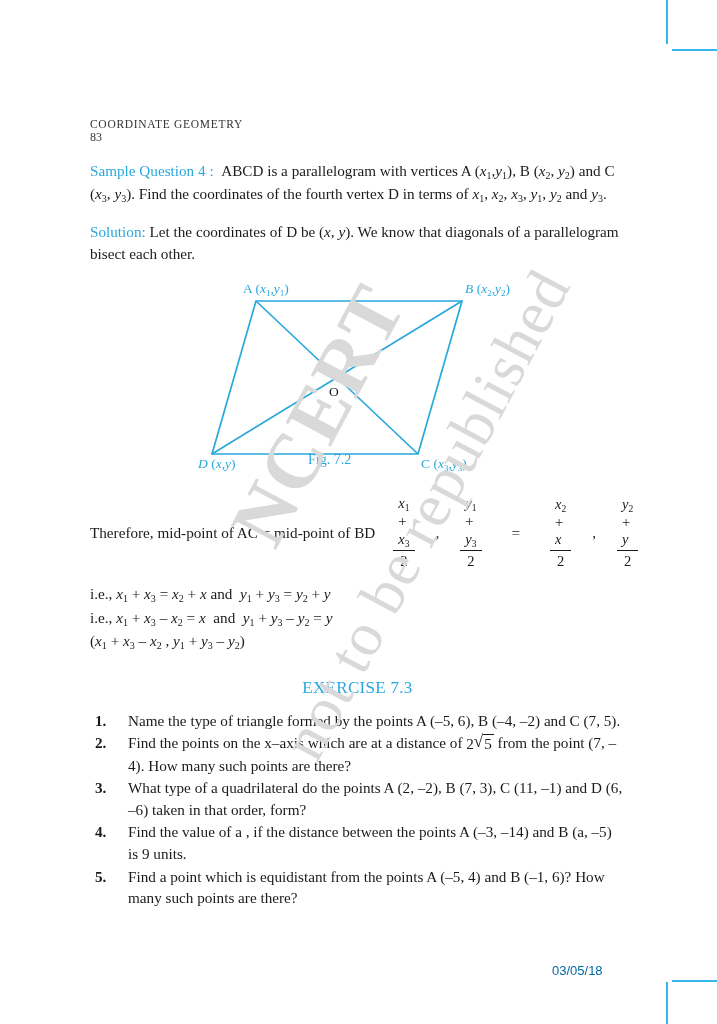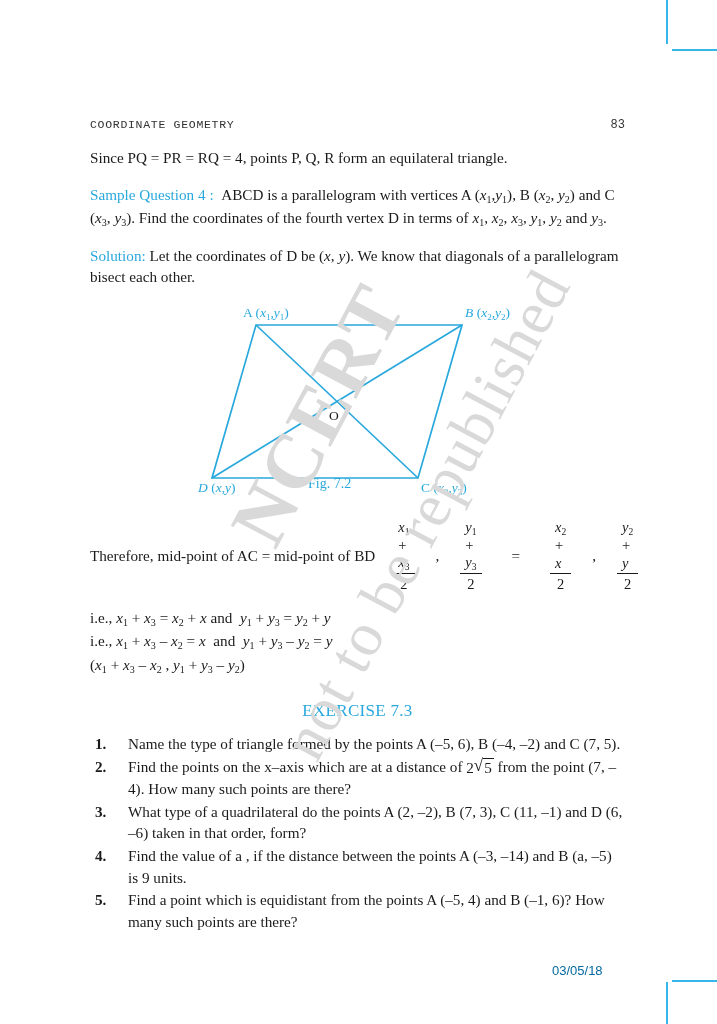--- a/index.html
+++ b/index.html
@@ -28,21 +28,22 @@
     left: 90px; top: 118px;
     width: 535px;
     height: 790px;
   }
 
   
   .runhead {
     display: flex; justify-content: space-between; align-items: baseline;
     font-size: 11.5px; letter-spacing: 0.7px;
     color: #333;
-    font-family: Liberation Mono, monospace;
+    font-family: Liberation Serif, serif;
+    flex-direction: column;
   }
   .runhead .folio { font-size: 12px; letter-spacing: 0; }
 
   
   .para {
     font-size: 15.2px;
     line-height: 1.42;
     margin-top: 15px;
     text-align: left;
   }
@@ -175,21 +176,20 @@
 <div class="watermark" id="wm-ncert">NCERT</div>
 <div class="watermark" id="wm-republished">not to be republished</div>
 
 <div class="page">
 
   <div class="runhead">
     <span>COORDINATE GEOMETRY</span>
     <span class="folio">83</span>
   </div>
 
-  <div class="para">Since PQ = PR = RQ = 4, points P, Q, R form an equilateral triangle.</div>
 
   <div class="para">
     <span class="label-blue">Sample Question 4 :</span>
     <span>
       &nbsp;<span>ABCD is a parallelogram with vertices A (</span><i>x</i><sub>1</sub>,<i>y</i><sub>1</sub>), B (<i>x</i><sub>2</sub>, <i>y</i><sub>2</sub>) and
       C (<i>x</i><sub>3</sub>, <i>y</i><sub>3</sub><span>). Find the coordinates of the fourth vertex D in terms of</span>
       <i>x</i><sub>1</sub>, <i>x</i><sub>2</sub>, <i>x</i><sub>3</sub>, <i>y</i><sub>1</sub>, <i>y</i><sub>2</sub> and <i>y</i><sub>3</sub>.
     </span>
   </div>
 

